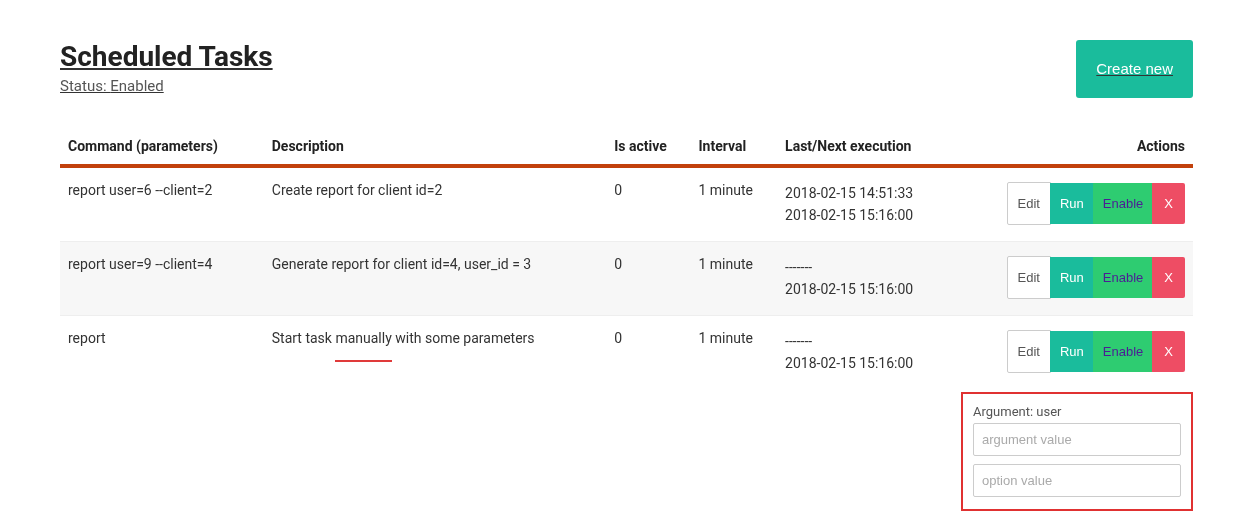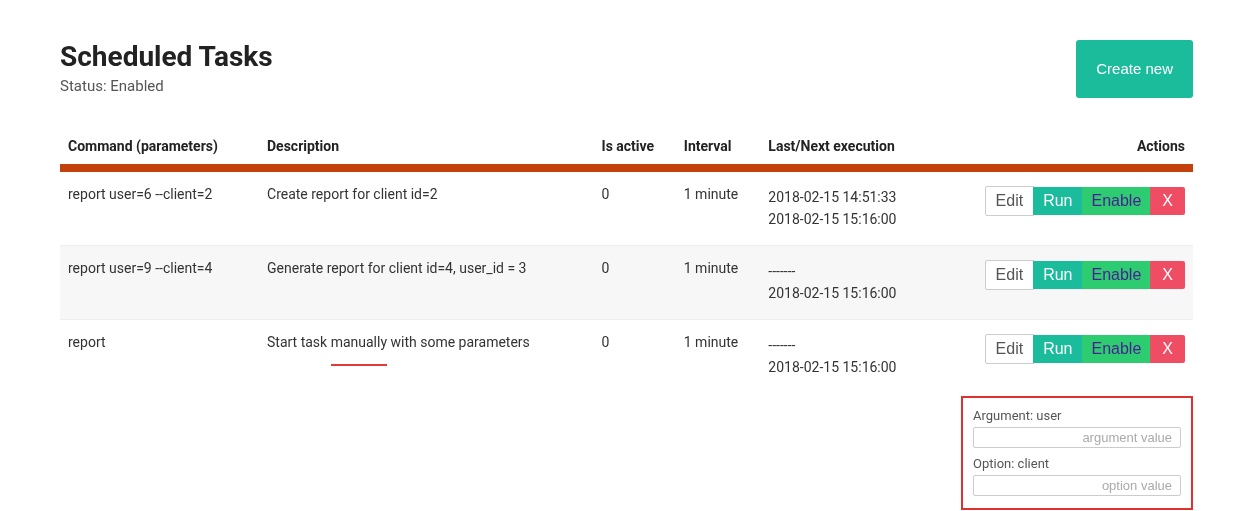--- a/index.html
+++ b/index.html
@@ -10,20 +10,21 @@
     font-size: 14px;
     color: #333;
     background: #fff;
     width: 1253px;
   }
   .header-row {
     display: flex;
     justify-content: space-between;
     align-items: flex-start;
     margin-bottom: 30px;
+    text-decoration: underline;
   }
   h1 {
     margin: 0 0 4px 0;
     font-size: 28px;
     font-weight: 700;
     color: #222;
   }
   .status-line {
     font-size: 15px;
     color: #555;
@@ -47,37 +48,37 @@
   table {
     width: 100%;
     border-collapse: collapse;
   }
   thead th {
     text-align: left;
     font-weight: 700;
     font-size: 14px;
     color: #222;
     padding: 10px 8px;
-    border-bottom: 8px solid #c2410c;
+    border-bottom: 4px solid #c2410c;
   }
   thead th:last-child { text-align: right; }
   tbody td {
     padding: 14px 8px;
     vertical-align: top;
     border-bottom: 1px solid #eee;
     font-size: 14px;
     color: #333;
   }
   tbody tr:nth-child(even) { background: #f7f7f7; }
   tbody tr:last-child td { border-bottom: none; }
   .actions-cell { text-align: right; white-space: nowrap; }
   .btn-sm {
     display: inline-block;
-    padding: 5px 10px;
-    font-size: 16px;
+    padding: 13px 10px;
+    font-size: 13px;
     border-radius: 2px;
     cursor: pointer;
     border: none;
     margin: 0;
     vertical-align: middle;
   }
   .btn-edit {
     background: #fff;
     color: #555;
     border: 1px solid #ccc;
@@ -116,27 +117,26 @@
     border: 2px solid #e03131;
     padding: 10px 10px 12px 10px;
   }
   .param-label {
     font-size: 13px;
     color: #555;
     margin-bottom: 4px;
   }
   .param-input {
     width: 100%;
-    padding: 2px 8px;
+    padding: 8px 8px;
     font-size: 13px;
     color: #333;
     border: 1px solid #ccc;
     border-radius: 2px;
     margin-bottom: 8px;
-    text-align: right;
   }
   .param-input::placeholder { color: #aaa; }
   .param-input:last-child { margin-bottom: 0; }
   .clearfix::after { content: ""; display: table; clear: both; }
 </style>
 </head>
 <body>
 
 <div class="header-row">
   <div>
@@ -201,16 +201,15 @@
         <button class="btn-sm btn-edit">Edit</button><button class="btn-sm btn-run">Run</button><button class="btn-sm btn-enable">Enable</button><button class="btn-sm btn-delete">X</button>
       </td>
     </tr>
   </tbody>
 </table>
 
 <div class="clearfix">
   <div class="param-panel">
     <div class="param-label">Argument: user</div>
     <input class="param-input" type="text" placeholder="argument value" style="">
-    <div class="param-label">Option: client</div>
     <input class="param-input" type="text" placeholder="option value" style="">
   </div>
 </div>
 
 </body></html>

